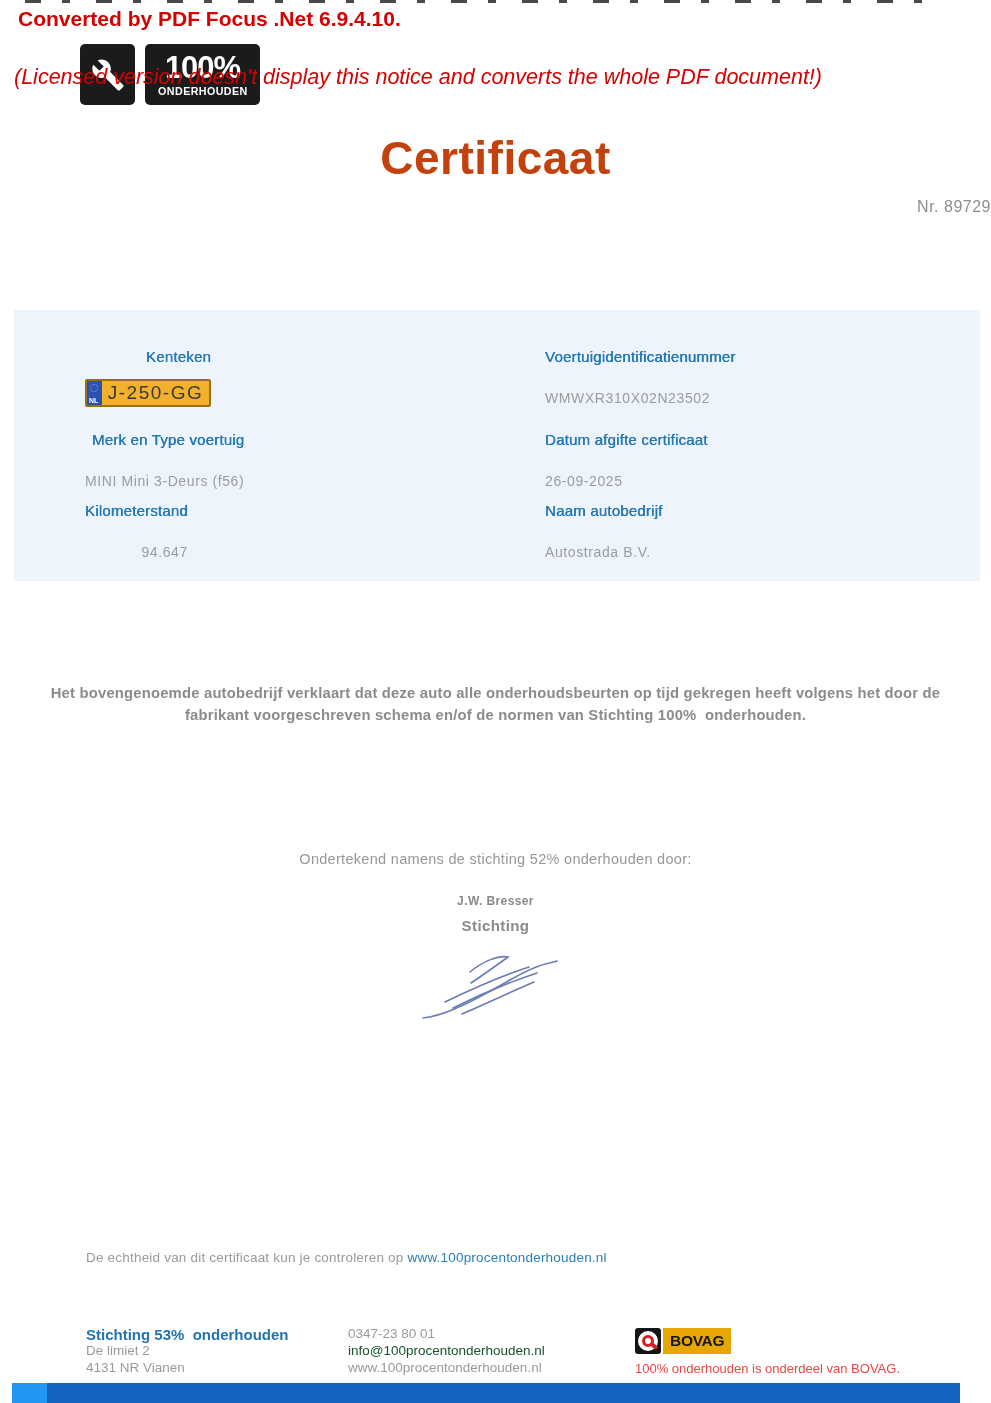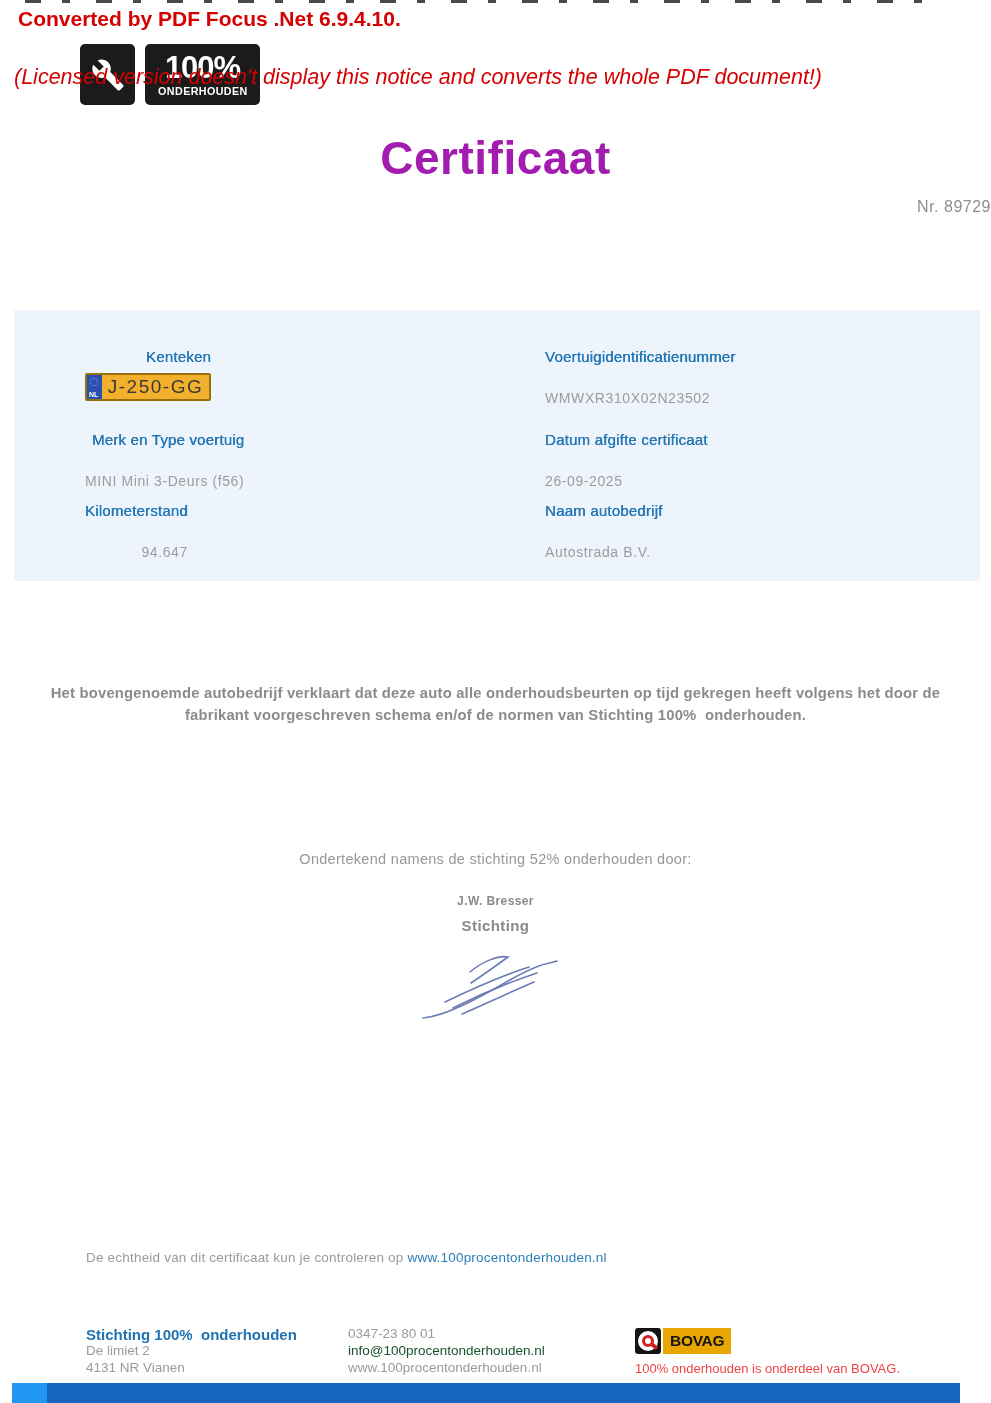--- a/index.html
+++ b/index.html
@@ -17,37 +17,37 @@
   
   .logo100 { position:absolute; left:80px; top:44px; width:180px; height:61px; z-index:1; display:flex;gap:6px; }
   .logo100-tile { background:#1b1b1b; border-radius:5px; }
   .logo100-mark { width:57px; height:61px; display:flex; align-items:center; justify-content:center; margin-right:4px; }
   .logo100-text { width:119px; height:61px; display:flex; flex-direction:column; align-items:center; justify-content:center; color:#fff; }
   .logo100-percent { font-size:31px; font-weight:bold; line-height:1; letter-spacing:-1px; }
   .logo100-name { font-size:10.5px; font-weight:bold; letter-spacing:.4px; margin-top:2px; transform:scaleX(1.02); }
 
   
   .title { position:absolute; left:0; top:131px; width:100%; text-align:center;
-    font-size:46px; font-weight:bold; color:#a21caf; letter-spacing:.5px; }
+    font-size:46px; font-weight:bold; color:#c2410c; letter-spacing:.5px; }
   .cert-nr { position:absolute; left:0; top:198px; width:100%; text-align:right;
     font-size:16px; color:#8e8e8e; letter-spacing:.5px; }
 
   
   .info-box { position:absolute; left:14px; top:310px; width:966px; height:271px; background:#edf4fb; }
   .field { position:absolute; }
   .field-label { font-size:15px; color:#2478b6; letter-spacing:.2px; text-shadow:.35px 0 0 currentColor; }
   .field-value { font-size:14px; color:#9c9c9c; letter-spacing:.6px; margin-top:25px; }
   .f-c1 { left:71px;text-align:right; }
   .f-c2 { left:531px; }
   .f-r1 { top:38px; }
   .f-r2 { top:121px; }
   .f-r3 { top:192px; }
 
   
-  .plate { display:flex; width:126px; height:28px; margin-top:8px; border:2px solid #96700a; background:#f2b02c; border-radius:2px; overflow:hidden; }
+  .plate { display:flex; width:126px; height:28px; margin-top:14px; border:2px solid #96700a; background:#f2b02c; border-radius:2px; overflow:hidden; }
   .plate-strip { width:15px; background:#2a50b0; position:relative; }
   .plate-stars { position:absolute; top:3px; left:3px; width:8px; height:8px; border-radius:50%; border:1px dotted #8fa6e0; }
   .plate-country { position:absolute; bottom:1px; left:2px; font-size:7px; font-weight:bold; color:#fff; }
   .plate-number { flex:1; display:flex; align-items:center; justify-content:center;
     font-size:19px; color:#3a3a3a; letter-spacing:1.5px; }
 
   
   .declaration { position:absolute; left:0; top:682px; width:100%; text-align:center; }
   .declaration-inner { display:inline-block; max-width:920px; font-size:14.8px; font-weight:bold;
     color:#8b8b8b; line-height:22px; letter-spacing:.2px; white-space:pre-wrap; }
@@ -162,21 +162,21 @@
       <path d="M8 70 C 30 68, 60 52, 95 32 S 135 16, 142 13"></path>
       <path d="M55 24 C 68 13, 84 7, 93 9 C 82 17, 68 27, 56 35"></path>
       <path d="M30 54 C 55 42, 86 28, 114 19"></path>
       <path d="M38 60 C 64 47, 95 34, 122 25"></path>
       <path d="M47 66 C 70 56, 98 43, 119 34"></path>
     </g>
   </svg>
 
   <div class="verify"><span>De echtheid van dit certificaat kun je controleren op </span><span class="verify-link">www.100procentonderhouden.nl</span></div>
 
-  <div class="footer-org">Stichting 100%  onderhouden</div>
+  <div class="footer-org">Stichting 53%  onderhouden</div>
   <div class="footer-addr1">De limiet 2</div>
   <div class="footer-addr2">4131 NR Vianen</div>
 
   <div class="footer-phone">0347-23 80 01</div>
   <div class="footer-email">info@100procentonderhouden.nl</div>
   <div class="footer-site">www.100procentonderhouden.nl</div>
 
   <div class="bovag-logo">
     <div class="bovag-mark">
       <div class="bovag-circle"></div>

